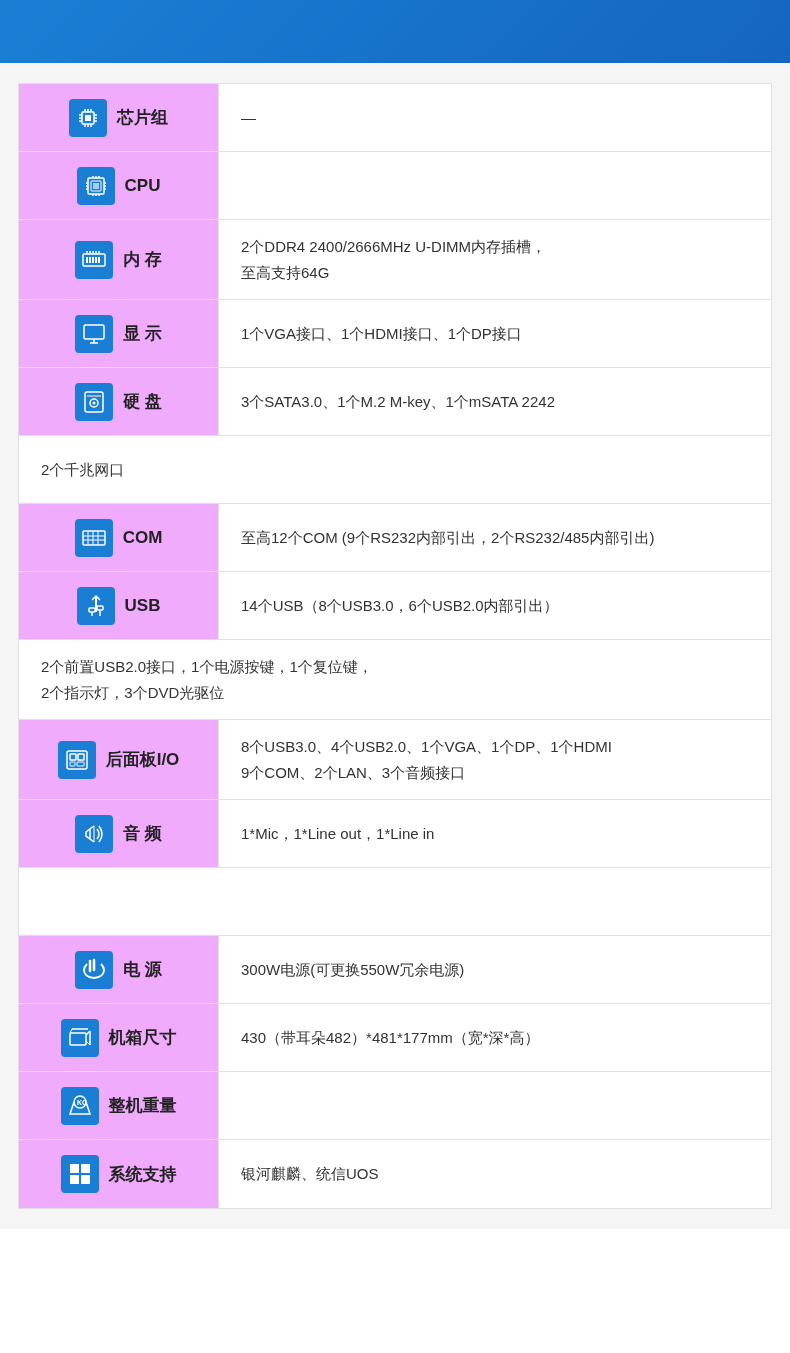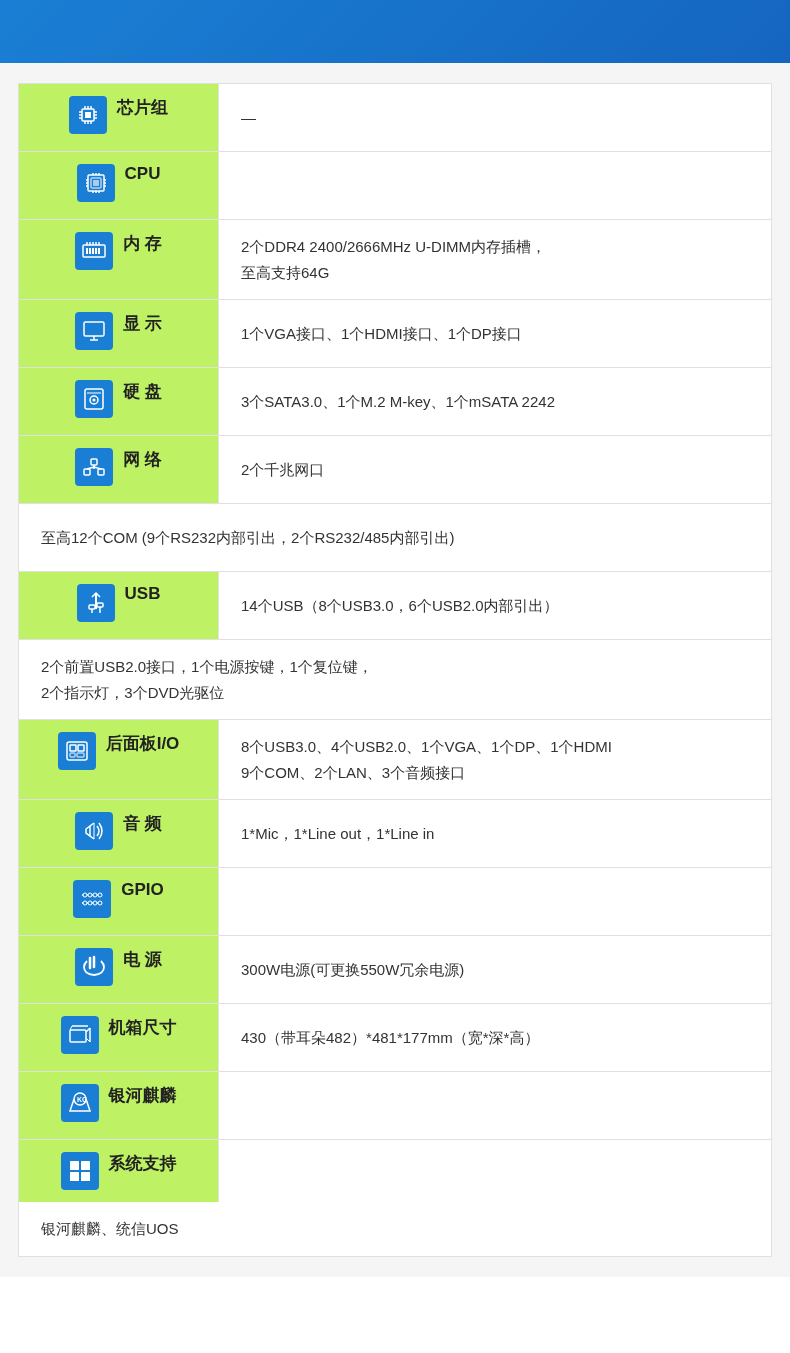--- a/index.html
+++ b/index.html
@@ -39,29 +39,28 @@
       border: 1px solid #e0e0e0;
     }
 
     .spec-row {
       display: flex;
       border-bottom: 1px solid #e0e0e0;
       min-height: 68px;
     }
     .spec-row:last-child {
       border-bottom: none;
-      flex-direction: column;
     }
 
     .spec-label {
       width: 200px;
       min-width: 200px;
-      background: #bef264;
+      background: #f0abfc;
       display: flex;
-      align-items: flex-start;
+      align-items: center;
       justify-content: center;
       gap: 10px;
       padding: 12px 16px;
       border-right: 1px solid #e0e0e0;
     }
 
     .spec-icon {
       width: 38px;
       height: 38px;
       background: #1a7fd4;
@@ -192,36 +191,36 @@
                 <circle cx="11" cy="13" r="4" stroke="white" stroke-width="1.5" fill="none"></circle>
                 <circle cx="11" cy="13" r="1.5" fill="white"></circle>
                 <line x1="4" y1="6" x2="18" y2="6" stroke="white" stroke-width="1"></line>
               </svg>
             </div>
             <span class="spec-label-text">硬 盘</span>
           </div>
           <div class="spec-value">3个SATA3.0、1个M.2 M-key、1个mSATA 2242</div>
         </div>
         <div class="spec-row">
-          <div class="spec-label">
-            <div class="spec-icon">
-              <svg width="24" height="24" viewBox="0 0 24 24" fill="white">
-                <rect x="2" y="14" width="6" height="6" rx="1" stroke="white" stroke-width="1.5" fill="none"></rect>
-                <rect x="16" y="14" width="6" height="6" rx="1" stroke="white" stroke-width="1.5" fill="none"></rect>
-                <rect x="9" y="4" width="6" height="6" rx="1" stroke="white" stroke-width="1.5" fill="none"></rect>
-                <line x1="12" y1="10" x2="12" y2="14" stroke="white" stroke-width="1.5"></line>
-                <line x1="5" y1="14" x2="12" y2="12" stroke="white" stroke-width="1.5"></line>
-                <line x1="19" y1="14" x2="12" y2="12" stroke="white" stroke-width="1.5"></line>
-              </svg>
-            </div>
-            <span class="spec-label-text">网 络</span>
-          </div>
           <div class="spec-value">2个千兆网口</div>
         </div>
         <div class="spec-row">
+          <div class="spec-label">
+            <div class="spec-icon">
+              <svg width="24" height="20" viewBox="0 0 24 20" fill="white">
+                <rect x="1" y="3" width="22" height="14" rx="1" stroke="white" stroke-width="1.5" fill="none"></rect>
+                <line x1="1" y1="8" x2="23" y2="8" stroke="white" stroke-width="1"></line>
+                <line x1="1" y1="12" x2="23" y2="12" stroke="white" stroke-width="1"></line>
+                <line x1="6" y1="3" x2="6" y2="17" stroke="white" stroke-width="1"></line>
+                <line x1="11" y1="3" x2="11" y2="17" stroke="white" stroke-width="1"></line>
+                <line x1="16" y1="3" x2="16" y2="17" stroke="white" stroke-width="1"></line>
+              </svg>
+            </div>
+            <span class="spec-label-text">COM</span>
+          </div>
           <div class="spec-value">至高12个COM (9个RS232内部引出，2个RS232/485内部引出)</div>
         </div>
         <div class="spec-row">
           <div class="spec-label">
             <div class="spec-icon">
               <svg width="22" height="24" viewBox="0 0 22 24" fill="white">
                 <line x1="11" y1="2" x2="11" y2="18" stroke="white" stroke-width="2"></line>
                 <polyline points="7,6 11,2 15,6" fill="none" stroke="white" stroke-width="1.5"></polyline>
                 <rect x="4" y="14" width="6" height="4" rx="1" stroke="white" stroke-width="1.5" fill="none"></rect>
                 <rect x="12" y="12" width="6" height="4" rx="1" stroke="white" stroke-width="1.5" fill="none"></rect>
@@ -261,37 +260,20 @@
                 <path d="M11 20 L7 17" stroke="white" stroke-width="1.5" fill="none"></path>
                 <path d="M14 7 Q18 12 14 17" stroke="white" stroke-width="1.5" fill="none"></path>
                 <path d="M16 4 Q22 12 16 20" stroke="white" stroke-width="1.5" fill="none"></path>
               </svg>
             </div>
             <span class="spec-label-text">音 频</span>
           </div>
           <div class="spec-value">1*Mic，1*Line out，1*Line in</div>
         </div>
         <div class="spec-row">
-          <div class="spec-label">
-            <div class="spec-icon">
-              <svg width="24" height="20" viewBox="0 0 24 20" fill="white">
-                <line x1="2" y1="6" x2="22" y2="6" stroke="white" stroke-width="1.5"></line>
-                <line x1="2" y1="14" x2="22" y2="14" stroke="white" stroke-width="1.5"></line>
-                <circle cx="5" cy="6" r="2" fill="#1a7fd4" stroke="white" stroke-width="1"></circle>
-                <circle cx="10" cy="6" r="2" fill="#1a7fd4" stroke="white" stroke-width="1"></circle>
-                <circle cx="15" cy="6" r="2" fill="#1a7fd4" stroke="white" stroke-width="1"></circle>
-                <circle cx="20" cy="6" r="2" fill="#1a7fd4" stroke="white" stroke-width="1"></circle>
-                <circle cx="5" cy="14" r="2" fill="#1a7fd4" stroke="white" stroke-width="1"></circle>
-                <circle cx="10" cy="14" r="2" fill="#1a7fd4" stroke="white" stroke-width="1"></circle>
-                <circle cx="15" cy="14" r="2" fill="#1a7fd4" stroke="white" stroke-width="1"></circle>
-                <circle cx="20" cy="14" r="2" fill="#1a7fd4" stroke="white" stroke-width="1"></circle>
-              </svg>
-            </div>
-            <span class="spec-label-text">GPIO</span>
-          </div>
         </div>
         <div class="spec-row">
           <div class="spec-label">
             <div class="spec-icon">
               <svg width="22" height="24" viewBox="0 0 22 24" fill="white">
                 <path d="M7 3 L7 13" stroke="white" stroke-width="2.5" stroke-linecap="round"></path>
                 <path d="M4 6 Q1 9 1 12 Q1 19 11 20 Q21 19 21 12 Q21 9 18 6" stroke="white" stroke-width="1.8" fill="none"></path>
                 <line x1="11" y1="2" x2="11" y2="12" stroke="white" stroke-width="2.5" stroke-linecap="round"></line>
               </svg>
             </div>
@@ -317,21 +299,21 @@
         </div>
         <div class="spec-row">
           <div class="spec-label">
             <div class="spec-icon">
               <svg width="24" height="24" viewBox="0 0 24 24" fill="white">
                 <ellipse cx="12" cy="8" rx="6" ry="6" stroke="white" stroke-width="1.5" fill="none"></ellipse>
                 <text x="9" y="11" font-size="7" fill="white" font-family="sans-serif" font-weight="bold">KG</text>
                 <path d="M6 8 L2 20 L22 20 L18 8" stroke="white" stroke-width="1.5" fill="none"></path>
               </svg>
             </div>
-            <span class="spec-label-text">银河麒麟</span>
+            <span class="spec-label-text">整机重量</span>
           </div>
         </div>
         <div class="spec-row">
           <div class="spec-label">
             <div class="spec-icon">
               <svg width="22" height="22" viewBox="0 0 22 22" fill="white">
                 <rect x="1" y="1" width="9" height="9" rx="0.5" fill="white"></rect>
                 <rect x="12" y="1" width="9" height="9" rx="0.5" fill="white"></rect>
                 <rect x="1" y="12" width="9" height="9" rx="0.5" fill="white"></rect>
                 <rect x="12" y="12" width="9" height="9" rx="0.5" fill="white"></rect>

